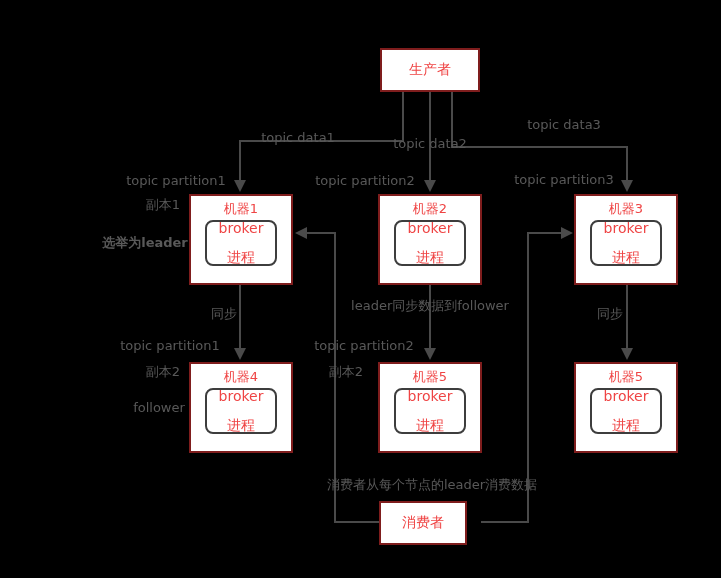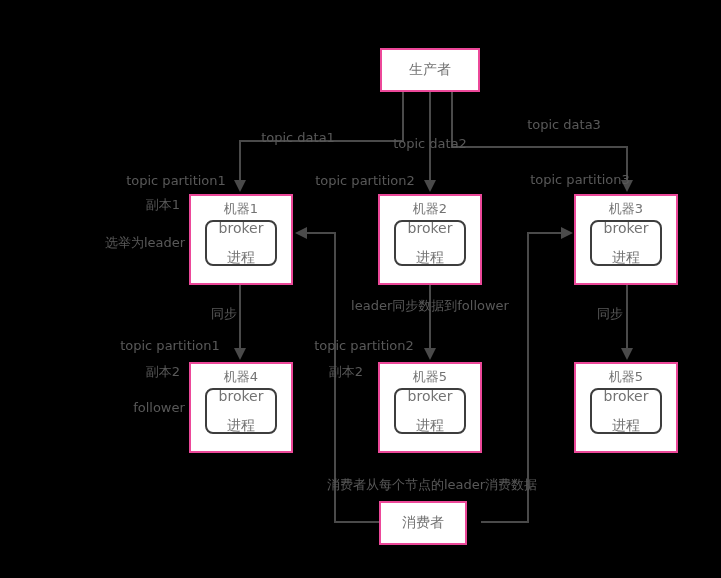--- a/index.html
+++ b/index.html
@@ -7,23 +7,23 @@
     position:relative;
     width:721px;height:578px;
     background:#000000;
     font-family:"DejaVu Sans",sans-serif;
     overflow:hidden;
   }
   #wires{position:absolute;left:0;top:0;width:721px;height:578px;}
   .node{
     position:absolute;
     background:#ffffff;
-    border:2px solid #ec4899;
+    border:2px solid #7f1d1d;
     box-sizing:border-box;
-    color:#737373;
+    color:#ef4444;
     text-align:center;
   }
   .endpoint{
     display:flex;align-items:center;justify-content:center;
     font-size:14px;
   }
   .machine{width:104px;height:91px;}
   .machine .m-title{
     margin-top:5px;
     font-size:13px;
@@ -136,24 +136,24 @@
   <div class="node endpoint" style="left:379px;top:501px;width:88px;height:44px;">
     <span>消费者</span>
   </div>
 
   <div class="lbl" style="left:298px;top:124px;margin-top:13px;">topic data1</div>
   <div class="lbl" style="left:430px;top:143px;text-align:center;">topic data2</div>
   <div class="lbl" style="left:564px;top:124px;">topic data3</div>
 
   <div class="lbl" style="left:176px;top:180px;">topic partition1</div>
   <div class="lbl" style="left:365px;top:180px;">topic partition2</div>
-  <div class="lbl" style="left:564px;top:179px;margin-left:16px;">topic partition3</div>
+  <div class="lbl" style="left:564px;top:179px;">topic partition3</div>
 
   <div class="lbl" style="left:163px;top:205px;">副本1</div>
-  <div class="lbl" style="left:145px;top:243px;">选举为leader</div>
+  <div class="lbl" style="left:145px;top:243px;font-weight:bold;">选举为leader</div>
 
   <div class="lbl" style="left:224px;top:314px;">同步</div>
   <div class="lbl" style="left:430px;top:306px;">leader同步数据到follower</div>
   <div class="lbl" style="left:610px;top:314px;">同步</div>
 
   <div class="lbl" style="left:170px;top:345px;">topic partition1</div>
   <div class="lbl" style="left:364px;top:345px;">topic partition2</div>
 
   <div class="lbl" style="left:163px;top:372px;">副本2</div>
   <div class="lbl" style="left:159px;top:407px;">follower</div>

